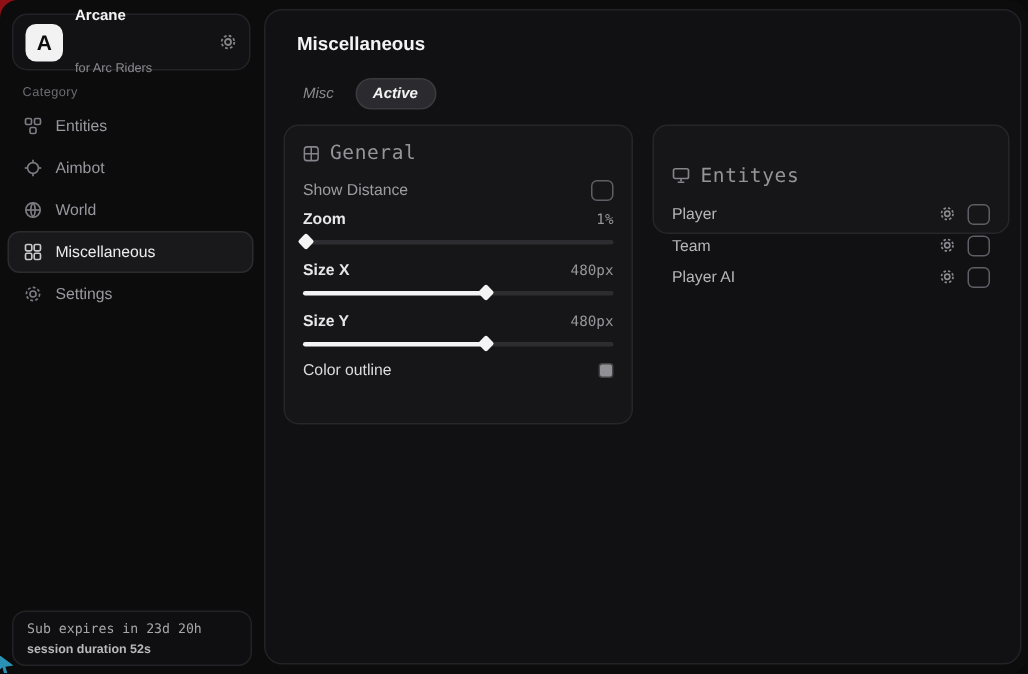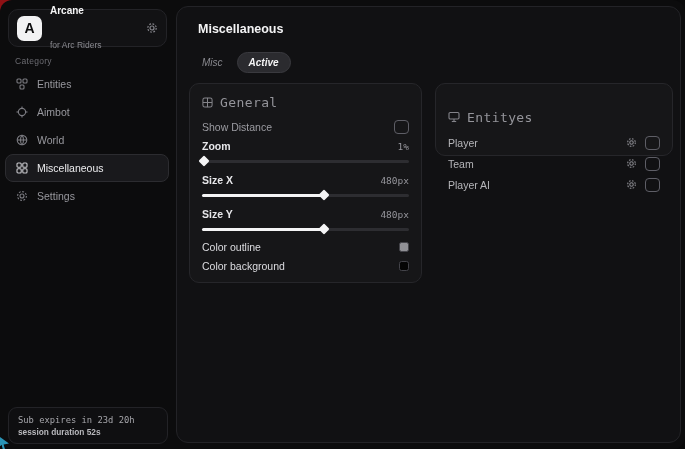--- a/index.html
+++ b/index.html
@@ -261,24 +261,20 @@
       <div class="slider">
         <div class="track"></div>
         <div class="fill" style="width: 59%;"></div>
         <div class="thumb" style="left: 59%;"></div>
       </div>
 
       <div class="row" style="height:19px">
         <span class="label bright" style="font-weight:normal;color:#dcdce0">Color outline</span>
         <span class="swatch" style="background: rgb(144, 144, 149);"></span>
       </div>
-      <div class="row" style="height:19px">
-        <span class="label bright" style="font-weight:normal;color:#dcdce0">Color background</span>
-        <span class="swatch" style="background: rgb(5, 5, 5);"></span>
-      </div>
     </div>
 
     <div class="card card-entities">
       <div class="card-header">
         <span class="icon">
           <svg width="12" height="12" viewBox="0 0 12 12" fill="none" stroke="currentColor" stroke-width="1.1">
             <rect x="1" y="1.5" width="10" height="6.5" rx="1.2"></rect>
               <line x1="6" y1="8" x2="6" y2="10"></line>
               <line x1="3.8" y1="10.5" x2="8.2" y2="10.5"></line>
           </svg>

